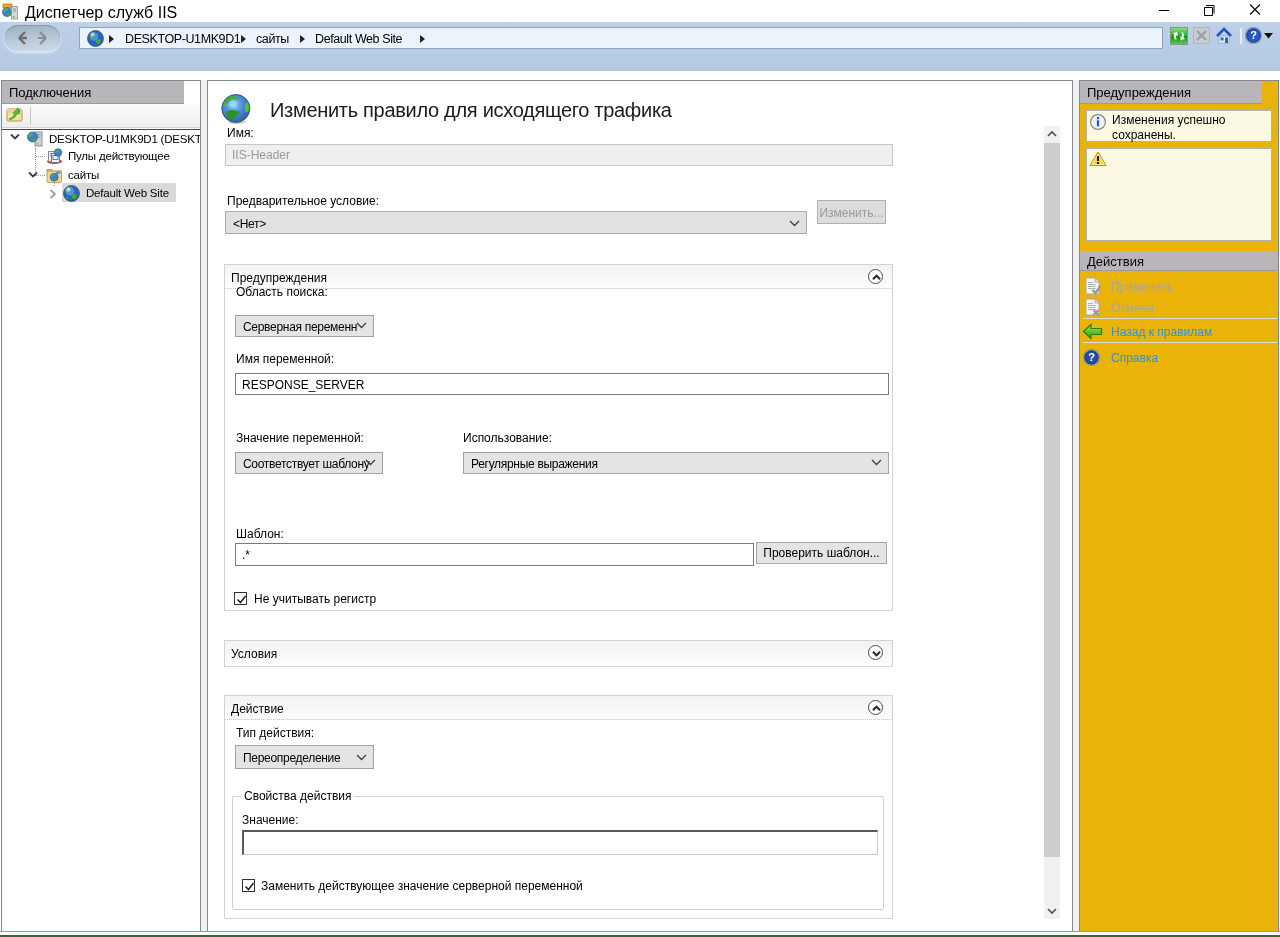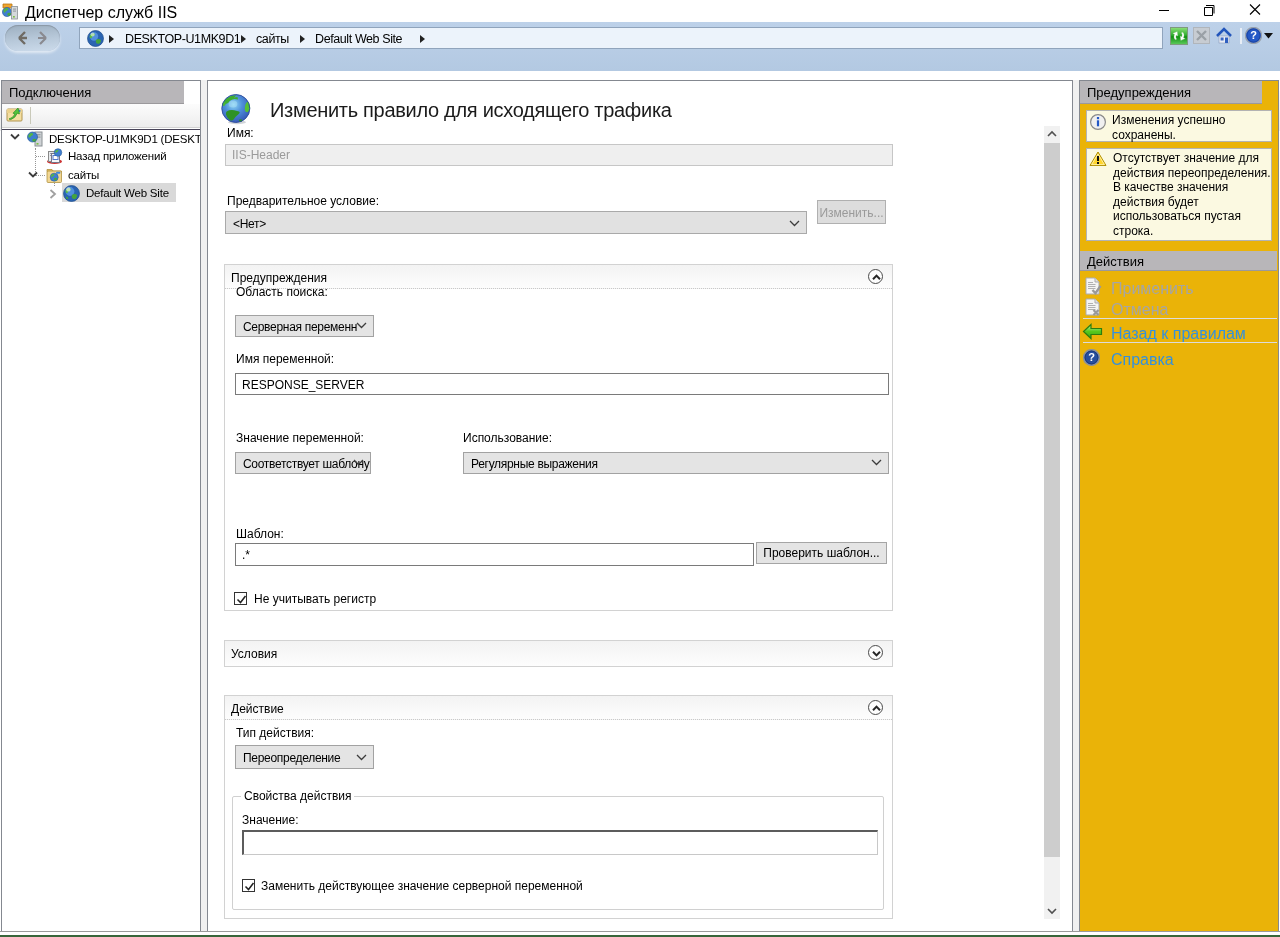--- a/index.html
+++ b/index.html
@@ -56,21 +56,21 @@
 .tinput{position:absolute;background:#fff;border:1px solid #7a7a7a;
   font-size:12px;color:#000;}
 .tinput .it{position:absolute;left:6px;top:4px;white-space:nowrap;text-align:center;}
 .btn{position:absolute;background:#dddddd;border:1px solid #b0b0b0;
   font-size:12px;color:#9a9a9a;text-align:center;}
 .cb{position:absolute;width:13px;height:13px;background:#fff;border:1px solid #333;}
 .cb svg{position:absolute;left:0px;top:0px;}
 
 .ybox{position:absolute;background:#fbf9e1;border:1px solid #b3b3b3;}
 .ytxt{position:absolute;font-size:12px;line-height:14.5px;color:#000;}
-.act{position:absolute;font-size:16px;white-space:nowrap;}
+.act{position:absolute;font-size:12px;white-space:nowrap;}
 .act.dis{color:#a5a5a5;}
 .act.lnk{color:#3490dc;}
 .sepln{position:absolute;height:1px;background:#dcdcdc;}
 
 #sbar{left:1044px;top:126px;width:16px;height:793px;background:#f1f1f1;}
 #sthumb{position:absolute;left:0;top:17px;width:16px;height:714px;background:#cdcdcd;}
 
 #bline1{left:0;top:931px;width:1280px;height:1px;background:#9b9b9b;}
 #bwhite{left:0;top:932px;width:1280px;height:3px;background:#fff;}
 #bgreen{left:0;top:935px;width:1280px;height:2px;background:#38663a;}
@@ -199,21 +199,21 @@
   <svg class="ab" style="left:44px;top:67px" width="17" height="17" viewBox="0 0 17 17">
     <ellipse cx="8.5" cy="13.5" rx="7.5" ry="2.6" fill="#c33"></ellipse>
     <rect x="2.5" y="3.5" width="8" height="10" fill="#e8eaec" stroke="#888"></rect>
     <rect x="4" y="5" width="5" height="1" fill="#99a"></rect>
     <rect x="4" y="7" width="5" height="1" fill="#99a"></rect>
     <rect x="5.5" y="5.5" width="8" height="9" fill="#f4f6f8" stroke="#778"></rect>
     <rect x="7" y="7.5" width="5" height="4" fill="#fff" stroke="#5577cc"></rect>
     <circle cx="12" cy="4.5" r="3.8" fill="#3f7ed0" stroke="#2a5f9e" stroke-width=".6"></circle>
     <path d="M9.2 3.2 q1.2 -1.6 2.8 -1.2 q1 .6 0 1.4 q-1.6 .4 -1.6 1.6 q-1.2 .2 -1.2 -1.8 z" fill="#53b545"></path>
   </svg>
-  <span class="trow" style="left:66px;top:69px">Назад приложений</span>
+  <span class="trow" style="left:66px;top:69px">Пулы действующее</span>
   <svg class="ab" style="left:26px;top:90px" width="10" height="8">
       <path d="M1 1.5 l4 4 l4 -4" stroke="#3c3c3c" stroke-width="1.8" fill="none"></path>
     </svg>
   <svg class="ab" style="left:44px;top:86px" width="17" height="17" viewBox="0 0 17 17">
     <path d="M1 4.5 l0 -2 l5 0 l1.4 1.6 l8 0 l0 .8 z" fill="#e8c56c" stroke="#a8862e" stroke-width=".7"></path>
     <rect x="1" y="4" width="14.5" height="11.5" rx="1" fill="#f2d794" stroke="#a8862e" stroke-width=".7"></rect>
     <rect x="10" y="4.8" width="4.4" height="2" rx="1" fill="#3a87e0"></rect>
     <circle cx="8.2" cy="10.2" r="4" fill="#3f7ed0" stroke="#2a5f9e" stroke-width=".6"></circle>
     <path d="M5 8.4 q1.2 -1.8 3 -1.4 q1 .6 0 1.6 q-1.8 .4 -1.8 1.8 q-1.2 .2 -1.2 -2 z" fill="#53b545"></path>
     <path d="M8.4 11 q1.6 -.6 2.6 .4 q.2 1.2 -1 2 q-1.6 .2 -2 -.8 q-.2 -1 .4 -1.6 z" fill="#48a83c"></path>
@@ -283,21 +283,21 @@
   <span class="ct">Серверная переменн</span>
   <svg class="cv" width="11" height="7">
       <path d="M1 1 l4.5 4.5 L10 1" stroke="#3c3c3c" stroke-width="1.3" fill="none"></path>
     </svg>
 </div>
 <span class="lbl" style="left:236px;top:352px">Имя переменной:</span>
 <div class="tinput" style="left:235px;top:373px;width:654px;height:22px">
     <span class="it">RESPONSE_SERVER</span>
   </div>
 <span class="lbl" style="left:236px;top:431px">Значение переменной:</span>
-<div class="combo" style="left:235px;top:452px;width:136px;height:22px">
+<div class="combo" style="left:235px;top:452px;width:148px;height:22px">
   <span class="ct">Соответствует шаблону</span>
   <svg class="cv" width="11" height="7">
       <path d="M1 1 l4.5 4.5 L10 1" stroke="#3c3c3c" stroke-width="1.3" fill="none"></path>
     </svg>
 </div>
 <span class="lbl" style="left:463px;top:431px">Использование:</span>
 <div class="combo" style="left:463px;top:452px;width:426px;height:22px">
   <span class="ct">Регулярные выражения</span>
   <svg class="cv" width="11" height="7">
       <path d="M1 1 l4.5 4.5 L10 1" stroke="#3c3c3c" stroke-width="1.3" fill="none"></path>
@@ -363,21 +363,20 @@
   </svg>
   <div class="ytxt" style="left:25px;top:2px">Изменения успешно<br>сохранены.</div>
 </div>
 <div class="ybox" style="left:1086px;top:148px;width:186px;height:93px">
   <svg style="position:absolute;left:2px;top:2px" width="18" height="16" viewBox="0 0 18 16">
     <path d="M9 1 L17 14.5 H1 Z" fill="#ffd52e" stroke="#b08e00" stroke-width="1"></path>
     <path d="M9 3 L15.4 13.6 H2.6 Z" fill="none" stroke="#fff0a0" stroke-width="1"></path>
     <rect x="8" y="5" width="2" height="5" fill="#111"></rect>
     <rect x="8" y="11" width="2" height="2" fill="#111"></rect>
   </svg>
-  <div class="ytxt" style="left:26px;top:2px">Отсутствует значение для<br>действия переопределения.<br>В качестве значения<br>действия будет<br>использоваться пустая<br>строка.</div>
 </div>
 <div class="phead ab" style="left:1080px;top:251px;width:197px;height:20px;padding-top:3px">Действия</div>
 <svg class="ab" style="left:1084px;top:277px" width="18" height="18" viewBox="0 0 18 18">
   <path d="M2 1 h9 l4 4 v12 h-13 z" fill="#f4f4f4" stroke="#ababab"></path>
   <path d="M11 1 v4 h4" fill="#e0e0e0" stroke="#ababab"></path>
   <path d="M4 5.5 h5 M4 7.5 h7.5 M4 9.5 h7.5 M4 11.5 h7.5" stroke="#b0b0b0"></path>
   <path d="M8.5 13 l3 3.2 l5 -7.4" stroke="#999999" stroke-width="2.4" fill="none"></path>
 </svg>
 <span class="act dis" style="left:1111px;top:280px">Применить</span>
 <svg class="ab" style="left:1084px;top:298px" width="18" height="18" viewBox="0 0 18 18">

